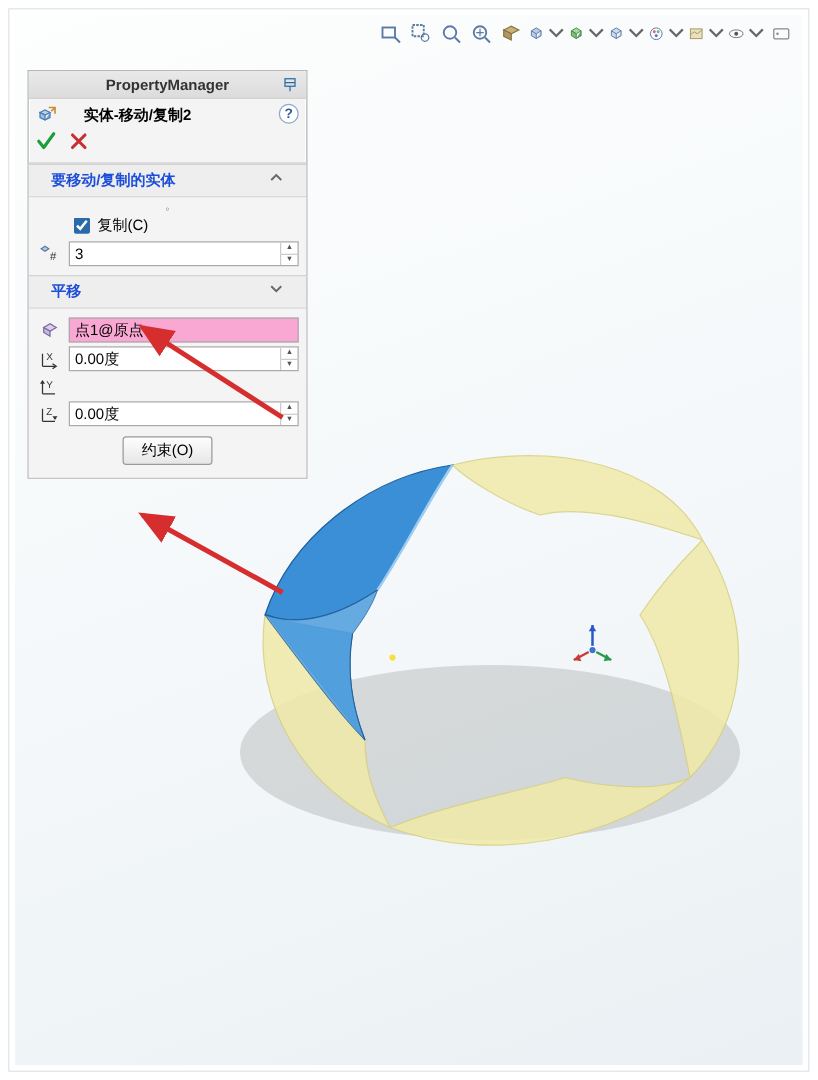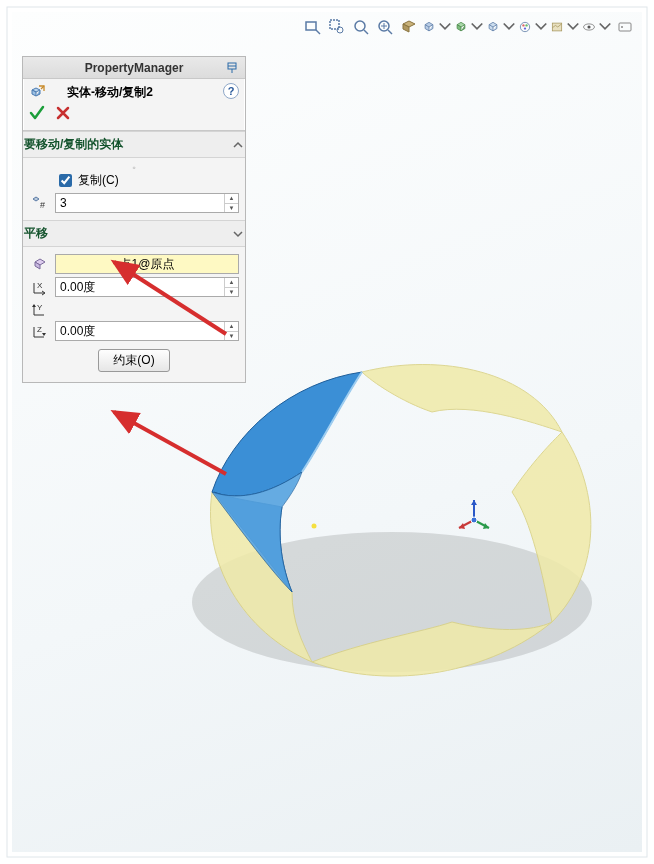--- a/index.html
+++ b/index.html
@@ -88,29 +88,28 @@
     background:#fff;
   }
   .pm-confirm-row {
     padding: 2px 6px 6px;
     display: flex; gap: 10px;
     border-bottom: 1px solid #c8c8c8;
   }
   .ok-btn svg, .cancel-btn svg { width: 16px; height: 16px; }
 
   .section-header {
-    padding: 4px 1px;
+    padding: 4px 18px;
     background: #eee;
     border-top: 1px solid #d4d4d4;
     border-bottom: 1px solid #d4d4d4;
     display: flex;
     justify-content: space-between;
-    align-items: center;
     font-weight: bold;
-    color: #14532d;
+    color: #1d4ed8;
     cursor: pointer;
   }
   .section-body { padding: 4px 6px; background: #f4f4f4; }
   .chev { width: 12px; height: 12px; }
 
   .selection-box {
     display: flex; align-items: flex-start; gap: 4px;
     margin-bottom: 4px;
   }
   .selection-box .list {
@@ -156,25 +155,25 @@
   }
   .spinner-btns div {
     flex:1; display:flex; align-items:center; justify-content:center;
     font-size:6px; color:#555; cursor:pointer;
   }
   .spinner-btns div:first-child { border-bottom:1px solid #ccc; }
 
   .text-input {
     flex:1;
     border:1px solid #aaa;
-    background:#fef9c3;
+    background:#f9a8d4;
     height:20px;
     padding:0 4px;
     font-size:12px;
-    display:flex; align-items:center;justify-content:center;
+    display:flex; align-items:center;
   }
 
   .constrain-btn {
     display: block;
     margin: 8px auto 6px;
     padding: 2px 14px;
     border: 1px solid #999;
     background: linear-gradient(#fefefe,#e6e6e6);
     border-radius: 3px;
     cursor:pointer;

